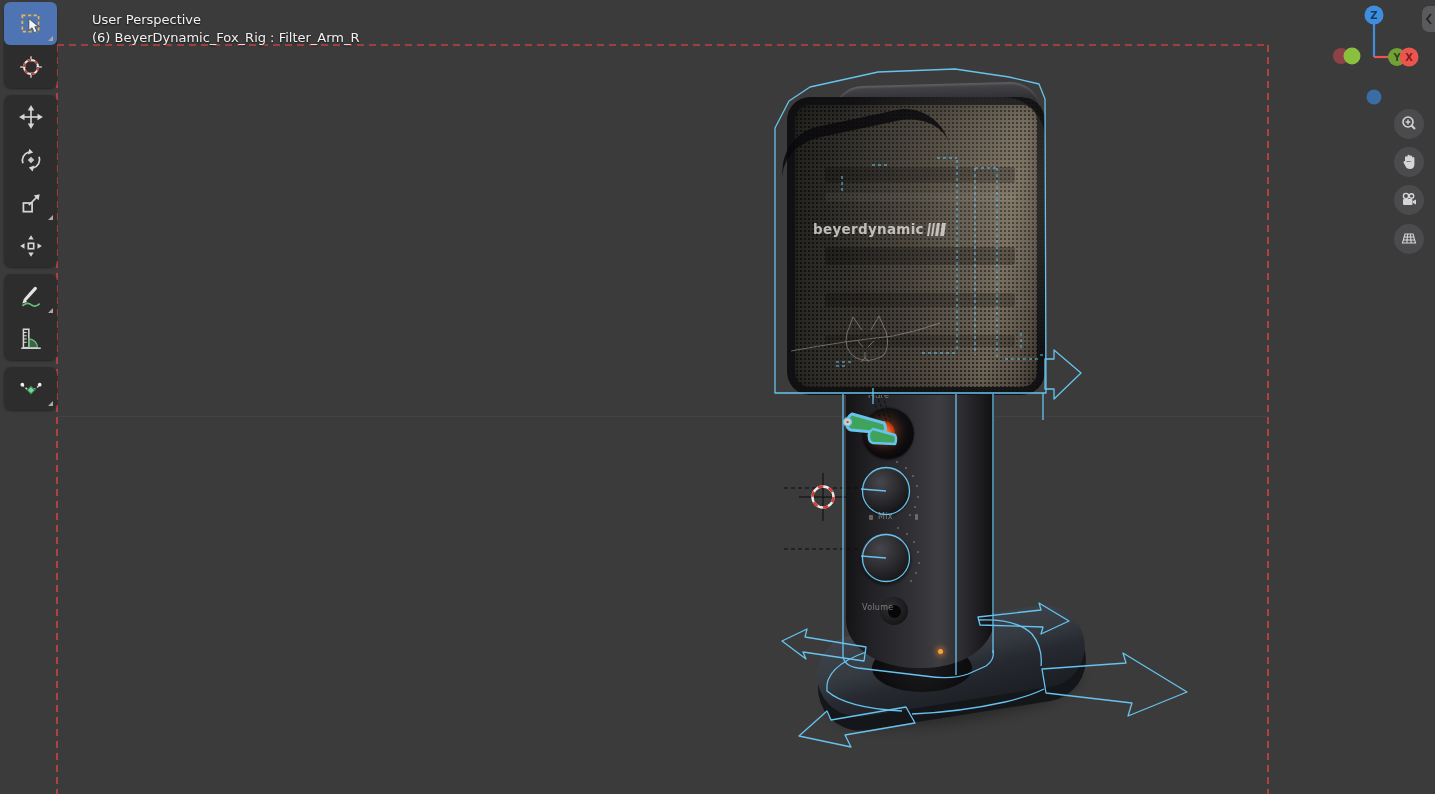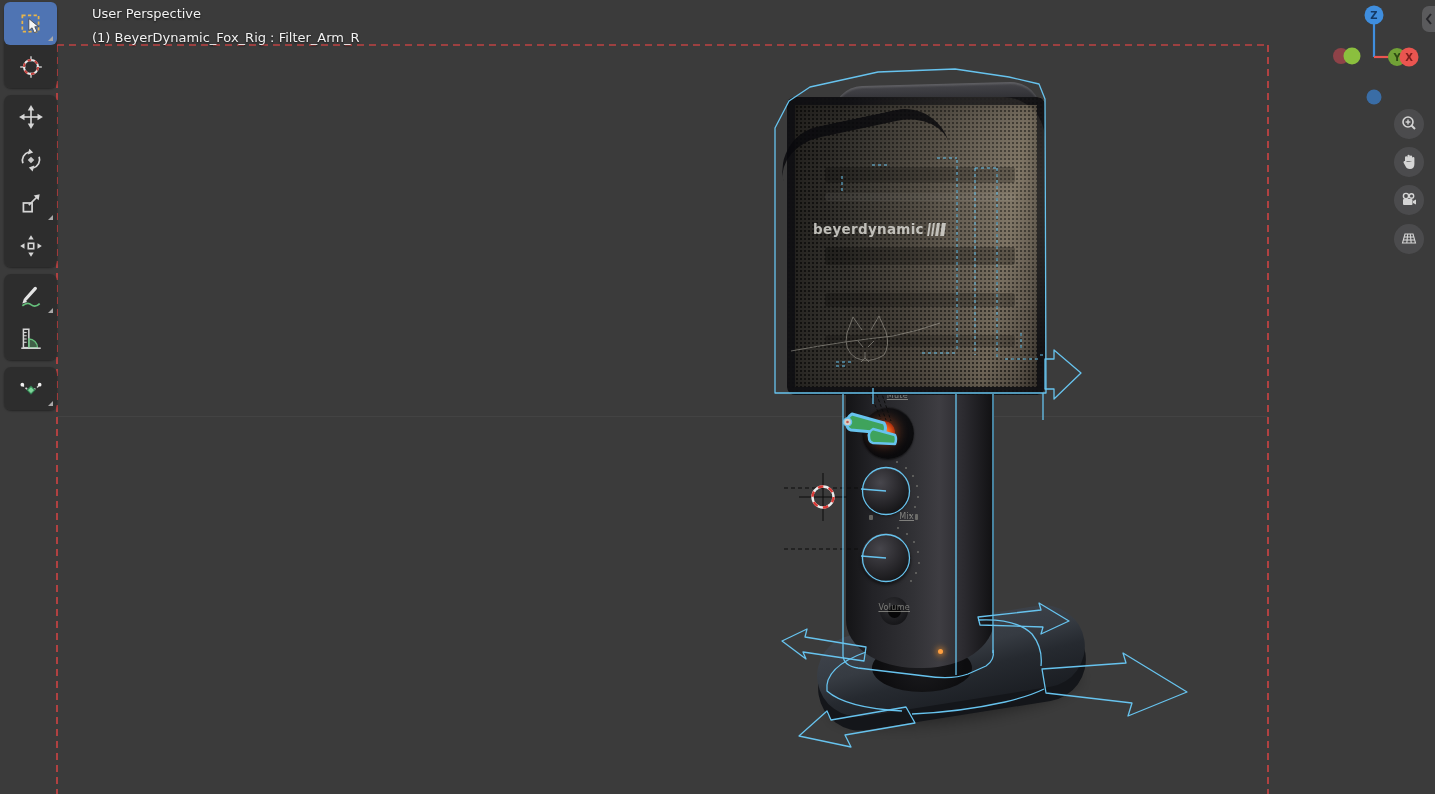--- a/index.html
+++ b/index.html
@@ -29,29 +29,29 @@
   .knob{position:absolute;border-radius:50%;
        background:radial-gradient(circle at 38% 32%,#47464c,#2a292d 45%,#141416 78%,#0b0b0d 100%);
        box-shadow:0 2px 3px rgba(0,0,0,.5), inset 0 1px 1px rgba(255,255,255,.07);}
   .knob1{left:863px;top:468px;width:46px;height:46px;}
   .knob2{left:861px;top:533px;width:50px;height:50px;}
   .jack{position:absolute;left:880px;top:597px;width:28px;height:28px;border-radius:50%;
        background:radial-gradient(circle at 42% 38%,#313134,#19191c 65%,#0e0e10);}
   .jack-hole{position:absolute;left:8px;top:8px;width:13px;height:13px;border-radius:50%;background:#070708;}
   .led{position:absolute;left:938px;top:649px;width:5px;height:5px;border-radius:50%;background:#ffa040;
        box-shadow:0 0 6px 1px rgba(255,150,40,.85);}
-  .mic-label{position:absolute;font-size:8px;color:rgba(195,195,185,.55);text-align:right;letter-spacing:.3px;text-decoration:underline;}
+  .mic-label{position:absolute;font-size:8px;color:rgba(195,195,185,.55);text-align:left;letter-spacing:.3px;}
   .lbl-mute{left:868px;top:391px;width:40px;}
   .lbl-mix{left:878px;top:512px;width:36px;}
   .lbl-volume{left:862px;top:583px;width:48px;margin-top:20px;}
   .mic-head{position:absolute;left:834px;top:84px;width:208px;height:148px;border-radius:30px;
        transform:rotate(-1.5deg);
        background:linear-gradient(180deg,#45454a 0%,#27272b 16%,#1a1a1d 100%);
        box-shadow:inset 0 2px 2px rgba(255,255,255,.14);}
-  .pop-filter{position:absolute;left:787px;top:97px;width:258px;height:298px;border-radius:8px;
+  .pop-filter{position:absolute;left:787px;top:97px;width:258px;height:298px;border-radius:23px;
        background-image:
          radial-gradient(rgba(0,0,0,.55) .8px, transparent 1.35px),
          linear-gradient(100deg,#24221f 0%,#302e2a 26%,#423d36 50%,#5a5349 68%,#6e6557 79%,#5c544a 90%,#3b362f 100%);
        background-size:4px 4px,100% 100%;
        box-shadow:inset 0 0 0 8px rgba(15,15,19,.9), inset 0 0 26px rgba(0,0,0,.55);}
   .pf-sheen{position:absolute;inset:0;border-radius:42px;
        background:radial-gradient(ellipse at 78% 30%, rgba(255,240,210,.16), transparent 58%);}
   .pf-toparc{position:absolute;left:-4px;top:20px;width:170px;height:96px;border-radius:46px;
        border-top:11px solid rgba(9,9,12,.82);transform:rotate(-12deg);}
   .pf-band{position:absolute;left:38px;right:30px;border-radius:3px;}
@@ -63,21 +63,21 @@
   .brand{position:absolute;left:26px;top:124px;display:flex;align-items:center;gap:4px;
        filter:blur(.45px);opacity:.85;}
   .brand-text{font-size:13.5px;font-weight:bold;color:#d9d8d2;letter-spacing:.3px;}
   .brand-bars{display:flex;gap:2px;transform:skewX(-8deg);}
   .brand-bars i{display:block;height:13px;background:#d9d8d2;}
   .bb1{width:2px}.bb2{width:2px}.bb3{width:3px}.bb4{width:4px}
   
   .overlay{position:absolute;inset:0;z-index:10;pointer-events:none;}
   
   .hdr{position:absolute;z-index:20;color:#f1f1f1;font-size:13px;text-shadow:0 1px 2px rgba(0,0,0,.75);}
-  .hdr-view{left:92px;top:6px;}
+  .hdr-view{left:92px;top:12px;}
   .hdr-obj{left:92px;top:30px;}
   .toolbar{position:absolute;left:4px;top:2px;width:53px;z-index:20;}
   .tgroup{background:rgba(44,44,44,.95);border-radius:7px;margin-bottom:7px;box-shadow:0 1px 2px rgba(0,0,0,.4);}
   .tool{position:relative;width:53px;height:43px;display:flex;align-items:center;justify-content:center;}
   .tool.active{background:#4f74b3;border-radius:6px;}
   .subtool{position:absolute;right:4px;bottom:4px;width:0;height:0;
        border-left:5px solid transparent;border-bottom:5px solid #a9a9a9;}
   .navbtn{position:absolute;width:30px;height:30px;border-radius:50%;z-index:20;left:1394px;
        background:rgba(120,120,126,.28);display:flex;align-items:center;justify-content:center;}
   .gizmo{position:absolute;left:1325px;top:0;z-index:20;}
@@ -230,21 +230,21 @@
 
     <g stroke="#67c3ee" fill="#3fa35c" stroke-linejoin="round">
       <path stroke-width="3" d="M847,424 Q846,418 852,414 L884,423 Q887,428 884,433 L851,430 Q847,429 847,424 Z"></path>
       <path stroke-width="2.5" d="M869,437 Q868,432 873,429 L895,435 Q897,439 895,444 L873,443 Q869,442 869,437 Z"></path>
       <circle cx="847.5" cy="422" r="4" fill="#d6d0c9" stroke-width="1.5"></circle>
       <circle cx="847.5" cy="422" r="1.3" fill="#c05a50" stroke="none"></circle>
     </g>
   </svg>
 
   <div class="hdr hdr-view">User Perspective</div>
-  <div class="hdr hdr-obj">(1) BeyerDynamic_Fox_Rig : Filter_Arm_R</div>
+  <div class="hdr hdr-obj">(6) BeyerDynamic_Fox_Rig : Filter_Arm_R</div>
 
   <div class="toolbar">
     <div class="tgroup">
       <div class="tool active">
         <svg width="26" height="26" viewBox="0 0 24 24">
           <rect x="4" y="4" width="15" height="15" fill="none" stroke="#e8b54a" stroke-width="1.6" stroke-dasharray="3,2.2"></rect>
           <polygon points="10,7 10,18 13,15.5 15,20 17.5,19 15.5,14.5 19,14.5" fill="#f4f4f4" stroke="#3a3a3a" stroke-width=".7"></polygon>
         </svg>
         <span class="subtool"></span>
       </div>

